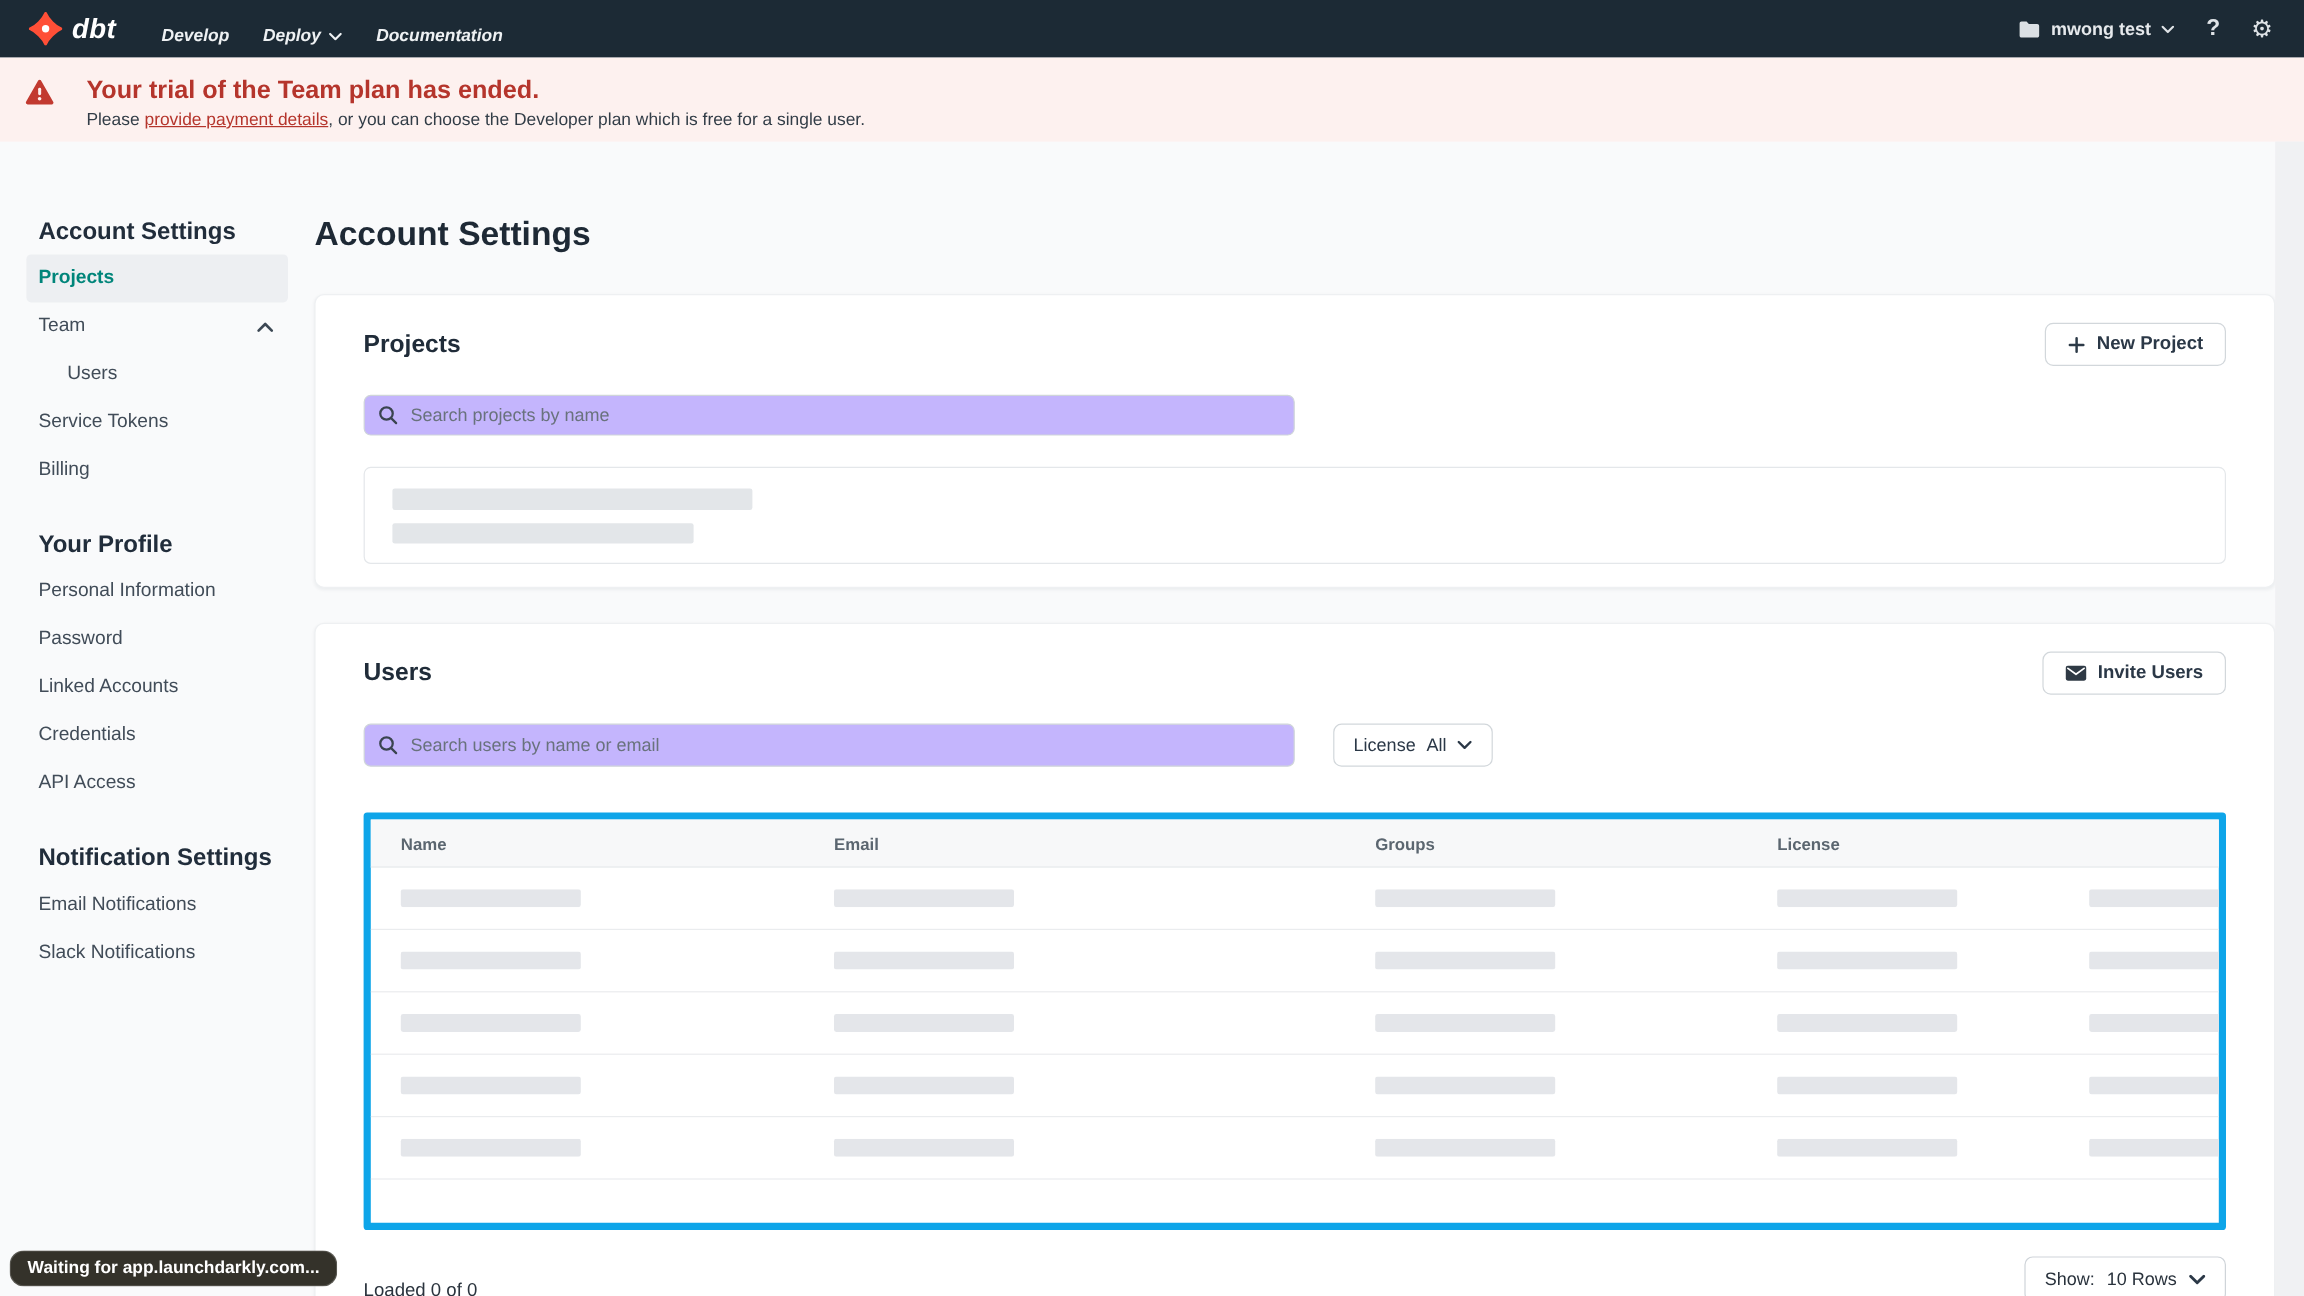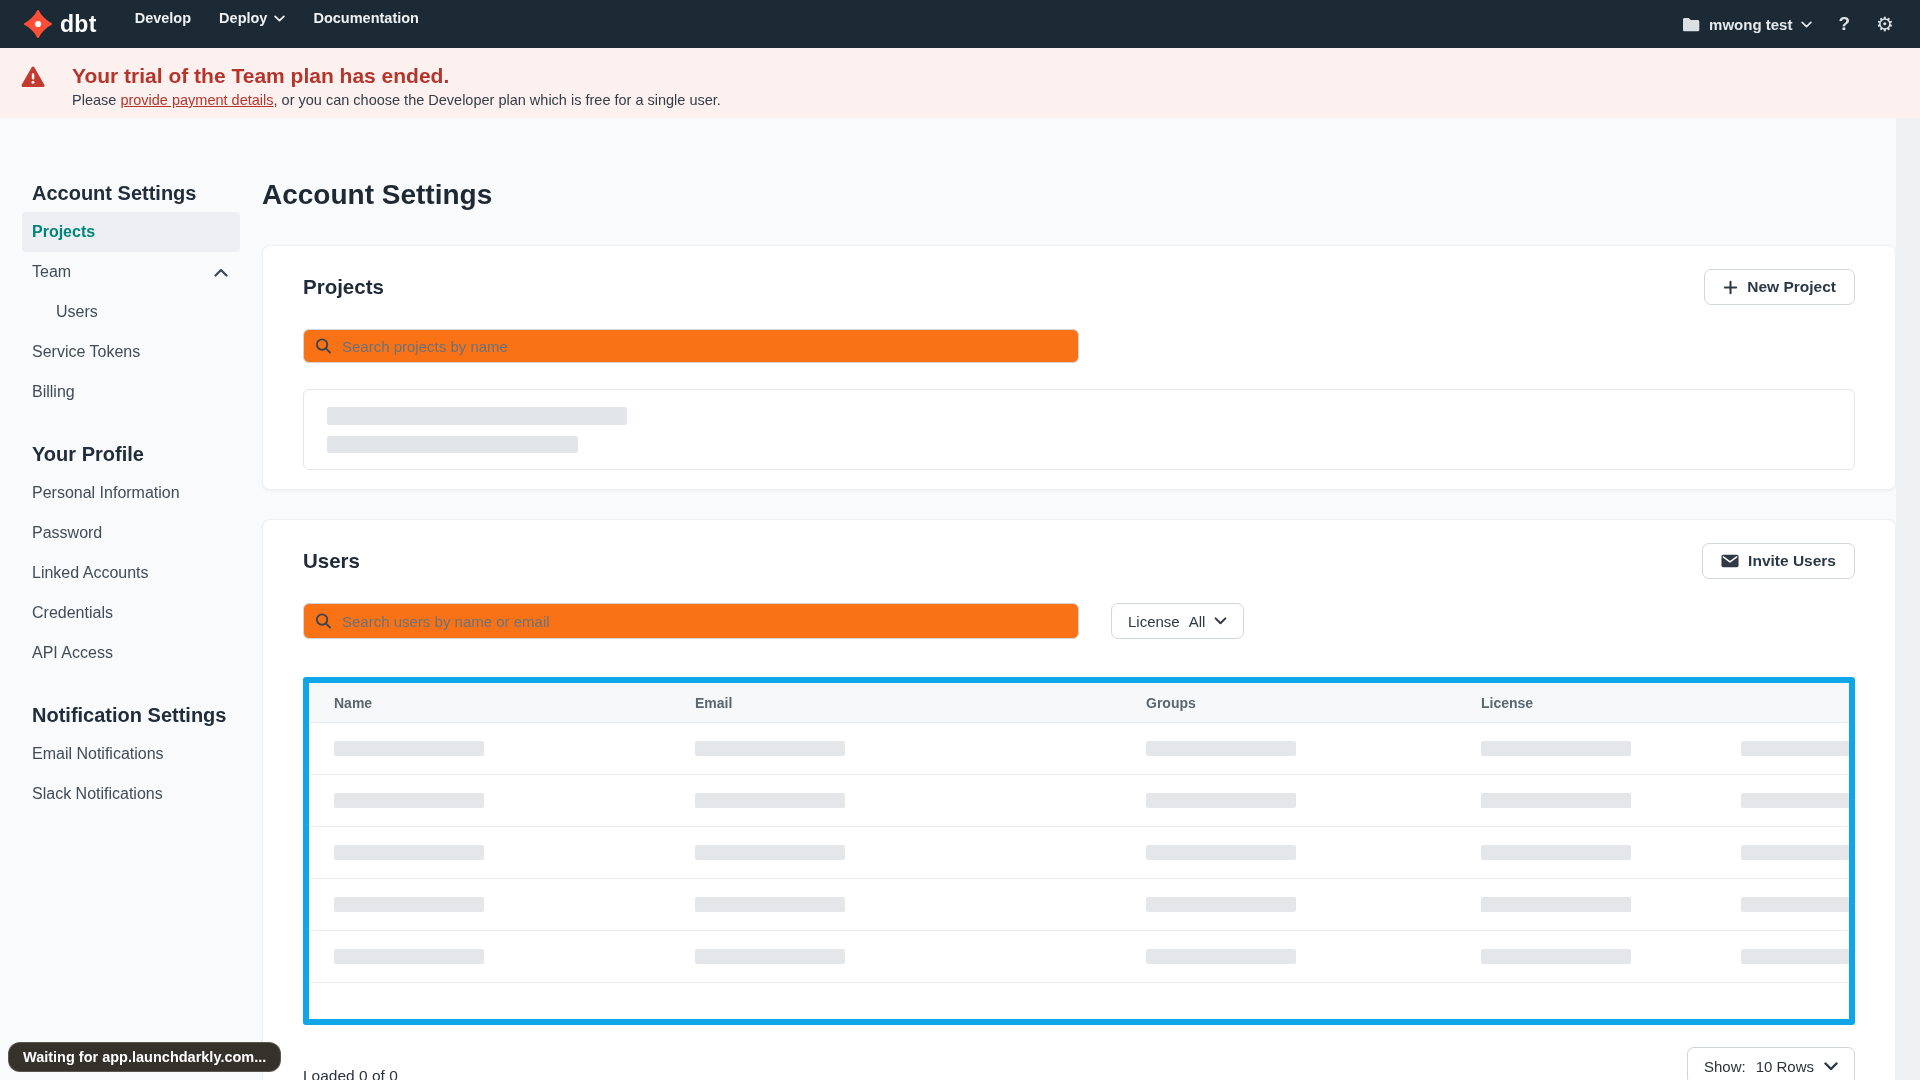--- a/index.html
+++ b/index.html
@@ -1,21 +1,21 @@
 <!DOCTYPE html>
 <html><head>
 <meta charset="utf-8">
 <style>
   * { margin:0; padding:0; box-sizing:border-box; }
   html,body { background:#ffffff; font-family:"Liberation Sans","DejaVu Sans",sans-serif; }
   .viewport { position:relative; width:1920px; height:1080px; overflow:hidden; background:#f9fafb; }
 
   
   .topnav { height:48px; background:#1c2a35; display:flex; align-items:center; justify-content:space-between; padding:0 26px 0 24px; }
-  .nav-left { display:flex; align-items:flex-start; }
+  .nav-left { display:flex; align-items:flex-end;font-style:italic; }
   .logo { display:flex; align-items:center; gap:8px; cursor:pointer; }
   .logo-text { color:#ffffff; font-size:23px; font-weight:700; letter-spacing:.3px; }
   .nav-items { display:flex; align-items:center; gap:28px; margin-left:38px; }
   .nav-link { color:#eef1f3; font-size:14.5px; font-weight:600; text-decoration:none; display:flex; align-items:center; gap:7px; cursor:pointer; }
   .nav-right { display:flex; align-items:center; gap:26px; color:#dfe3e7; }
   .acct { display:flex; align-items:center; gap:9px; font-size:15px; font-weight:600; color:#e6e9ec; cursor:pointer; }
   .uni-icon { font-family:"DejaVu Sans",sans-serif; }
   .help-btn { font-size:19px; font-weight:700; color:#dfe3e7; cursor:pointer; }
   .gear-btn { font-size:20px; color:#dfe3e7; cursor:pointer; line-height:1; }
 
@@ -41,21 +41,21 @@
 
   .card { background:#ffffff; border:1px solid #eef0f2; border-radius:8px; box-shadow:0 1px 3px rgba(25,39,52,.06); padding:0 40px; }
   .card-projects { margin-top:35px; height:245px; }
   .card-users { margin-top:29px; height:580px; }
   .card-head { display:flex; justify-content:space-between; align-items:center; padding-top:23px; }
   .card-title { font-size:20.5px; font-weight:700; color:#202c39; }
   .btn { height:36px; display:inline-flex; align-items:center; gap:9px; padding:0 18px; background:#fff; border:1px solid #d2d7db; border-radius:7px; font-size:15.5px; font-weight:600; color:#2b3847; cursor:pointer; font-family:inherit; }
 
   .search-row { margin-top:24px; display:flex; align-items:center; }
   .search-box { position:relative; width:776px; }
-  .search-box input { width:100%; height:34px; border:1px solid #cfd5d9; border-radius:6px; padding:0 12px 0 38px; font-size:15px; color:#333b44; font-family:inherit; background:#f97316; }
+  .search-box input { width:100%; height:34px; border:1px solid #cfd5d9; border-radius:6px; padding:0 12px 0 38px; font-size:15px; color:#333b44; font-family:inherit; background:#c4b5fd; }
   .card-users .search-box input { height:36px; }
   .search-box input::placeholder { color:#69727d; }
   .search-icon { position:absolute; left:12px; top:50%; transform:translateY(-50%); display:flex; }
   .filter-btn { margin-left:32px; height:36px; display:inline-flex; align-items:center; gap:9px; padding:0 16px; background:#fff; border:1px solid #d2d7db; border-radius:7px; font-size:15px; color:#2b3847; cursor:pointer; font-family:inherit; }
   .filter-btn .flabel { color:#2b3847; }
 
   .skeleton-panel { margin-top:26px; height:81px; border:1px solid #e4e7ea; border-radius:6px; padding:17px 0 0 23px; }
   .skel-bar { background:#e3e6e9; border-radius:2px; }
   .sp1 { width:300px; height:18px; }
   .sp2 { width:251px; height:17px; margin-top:11px; }

